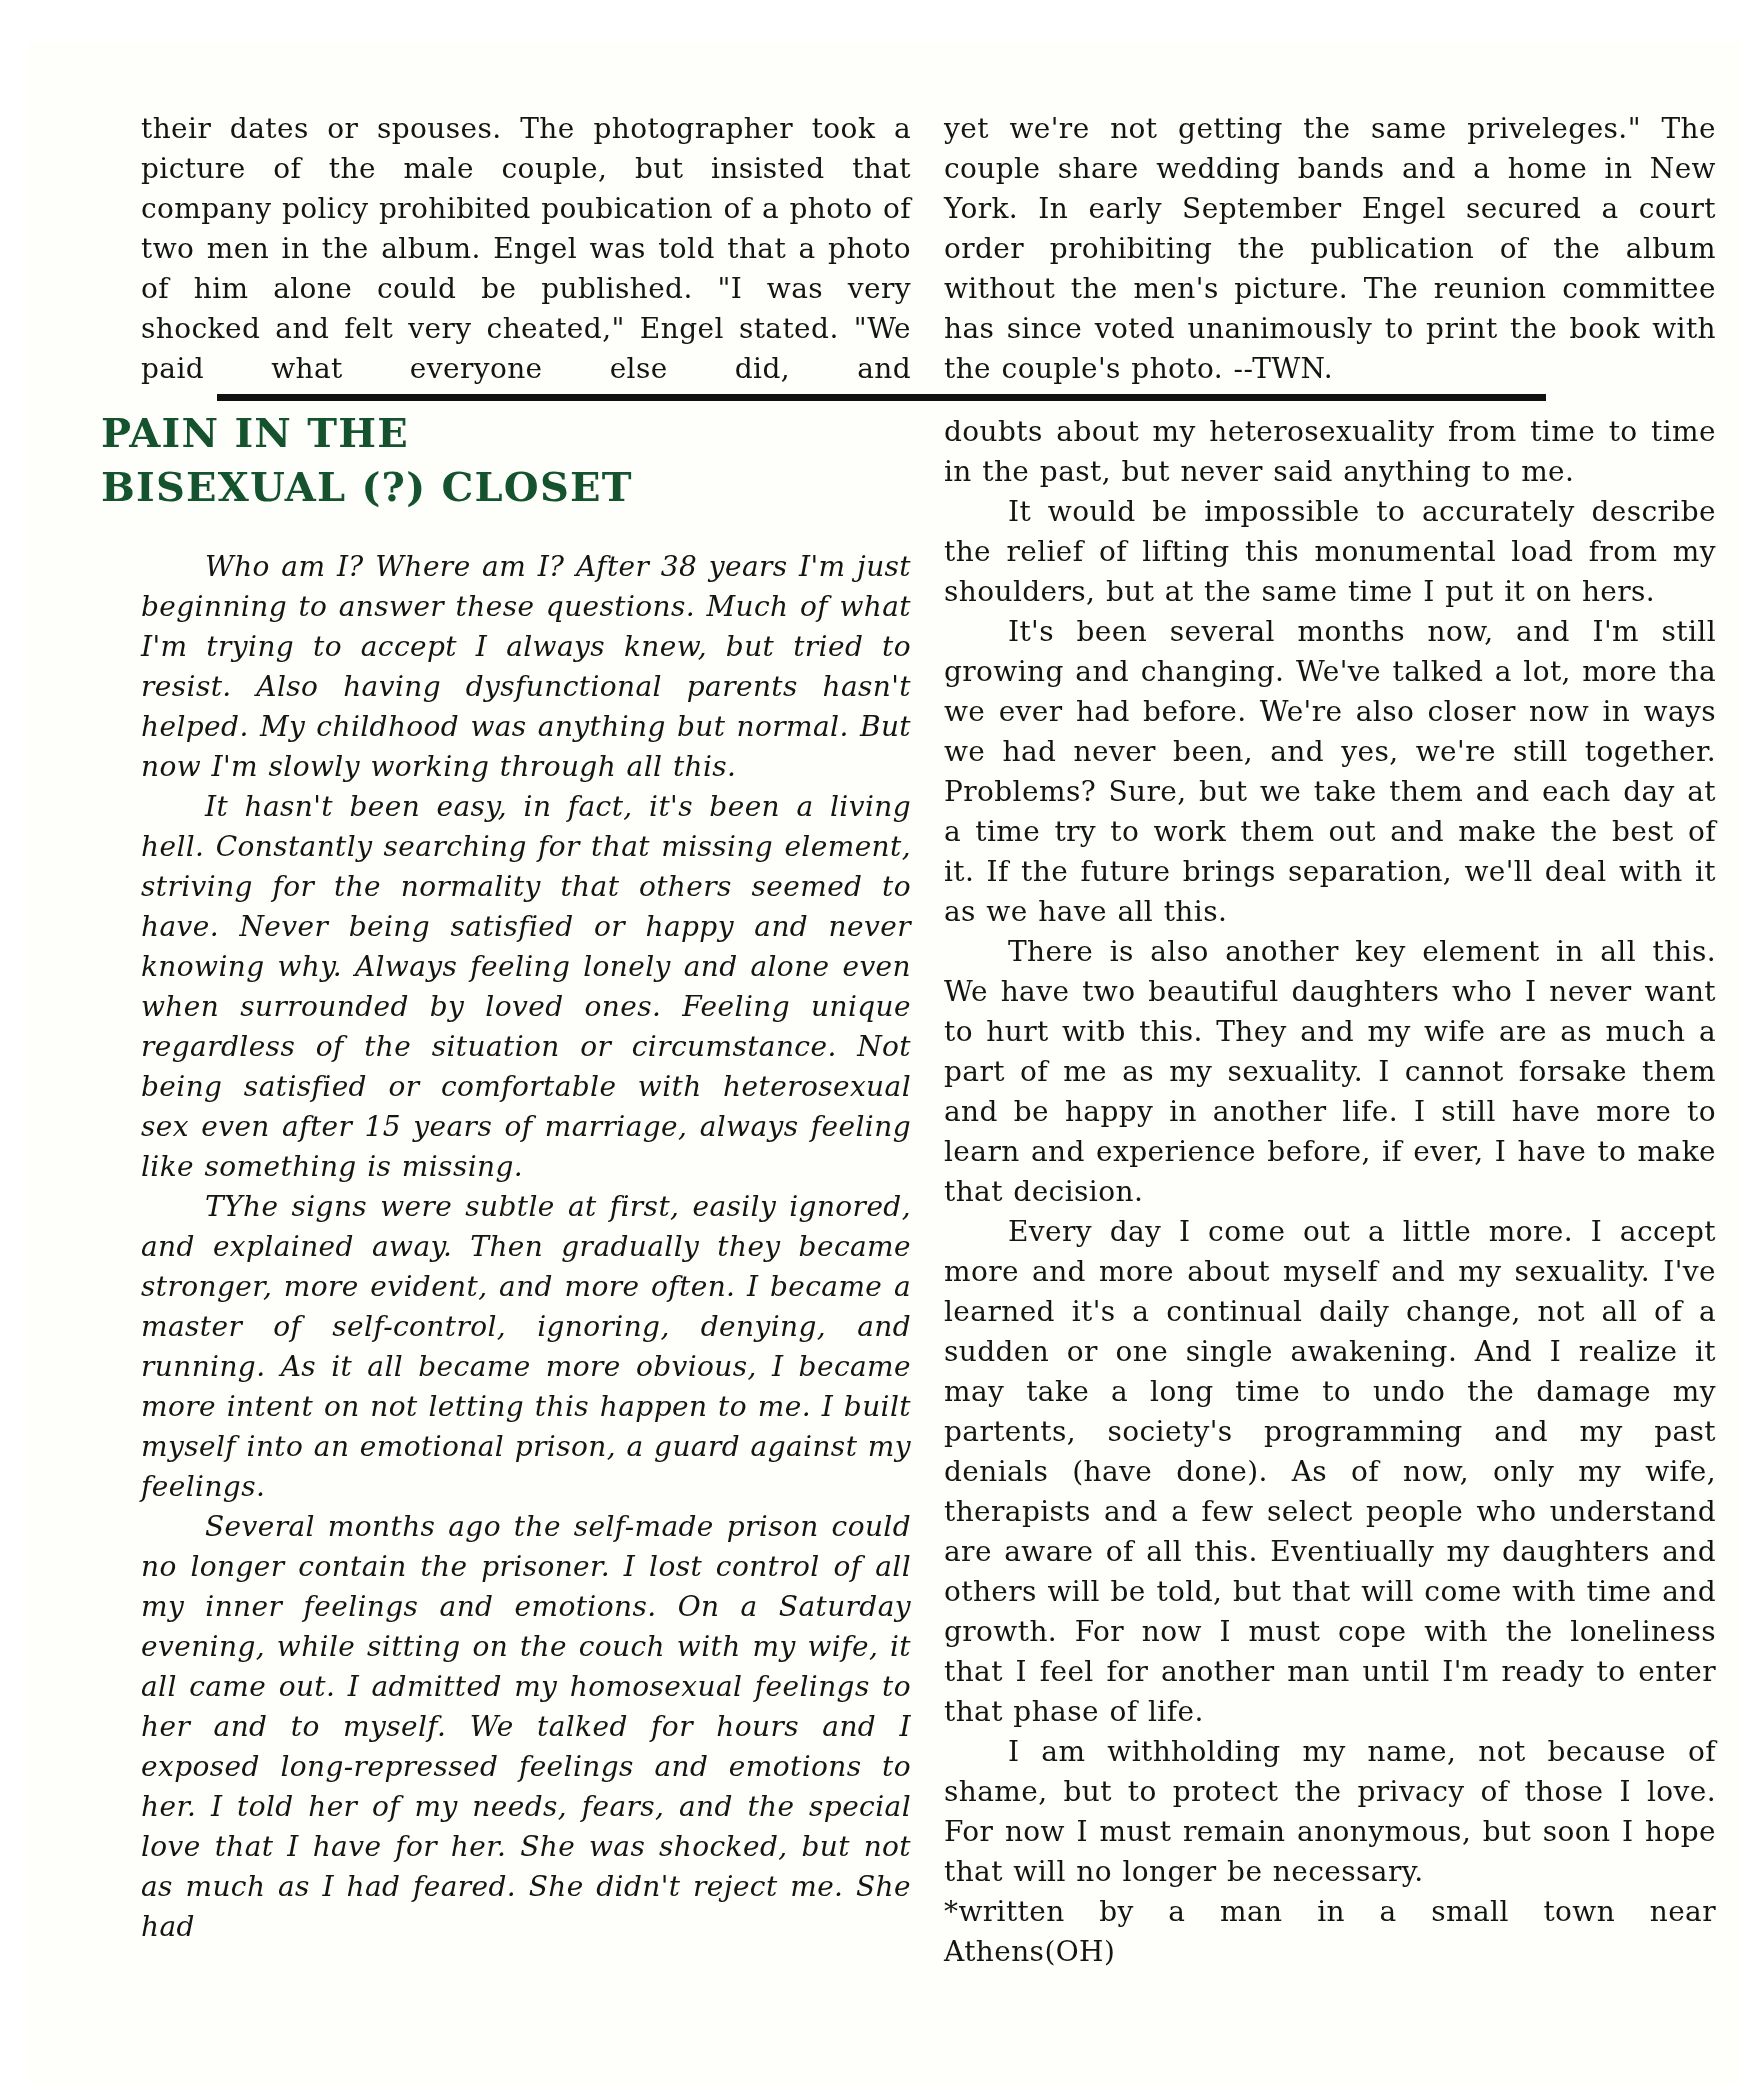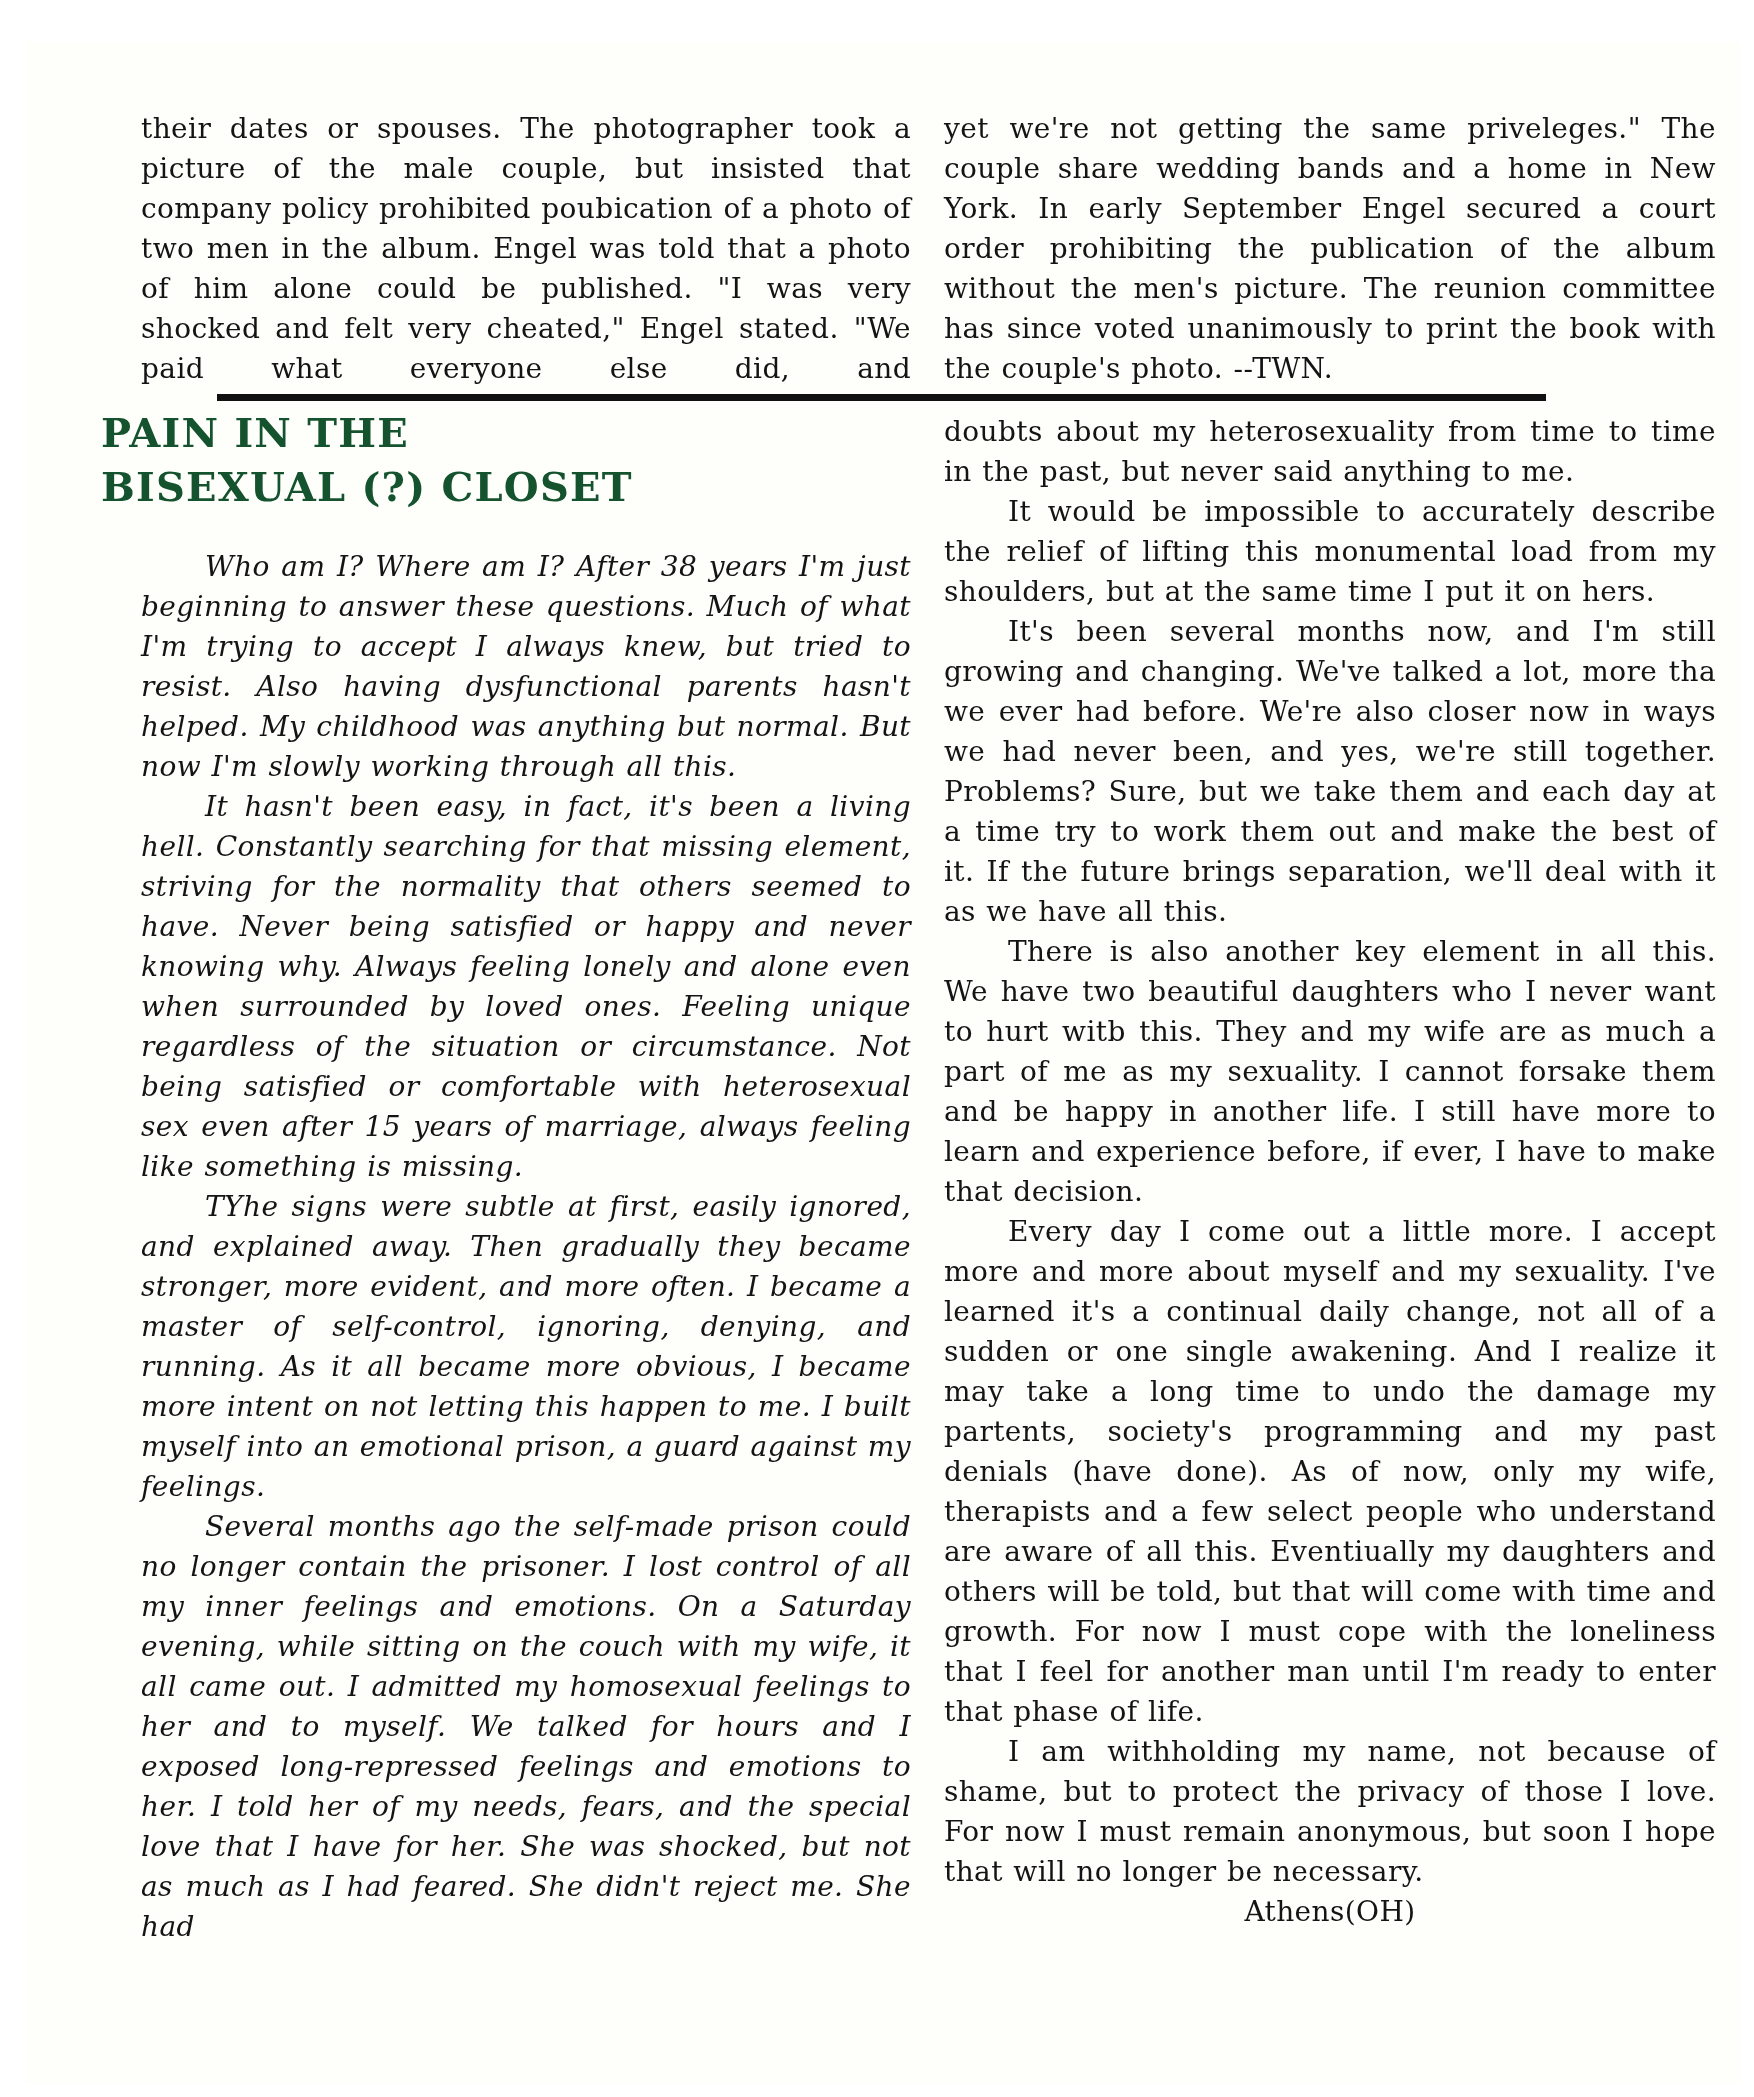--- a/index.html
+++ b/index.html
@@ -34,21 +34,21 @@
     position: absolute; left: 101px; top: 406px; width: 770px;
     font-family: "DejaVu Serif", "Liberation Serif", serif;
     font-weight: 700; font-size: 40px; line-height: 54px;
     letter-spacing: 1.2px; color: #14532d;
   }
   .headline div { white-space: nowrap; }
   .body-left  { left: 101px;  top: 547px;  width: 770px; font-style: italic; }
   .body-right { left: 904px; top: 412px;  width: 772px; }
   .last-line { text-align-last: left; }
   .sig-line { text-align: justify; text-align-last: justify; }
-  .sig-line2, .credit { text-align: center; }
+  .sig-line2, .credit { text-align: left; }
 </style>
 </head>
 <body>
 
 <div class="page-edge"></div>
 
 <div class="col top-left">
   <p class="last-line" style="text-align-last: justify;">their dates or spouses. The photographer took a picture of the male couple, but insisted that company policy prohibited poubication of a photo of two men in the album. Engel was told that a photo of him alone could be published. "I was very shocked and felt very cheated," Engel stated. "We paid what everyone else did, and</p>
 </div>
 <div class="col top-right">
@@ -69,15 +69,16 @@
   <p class="indent" style="text-align-last: justify;">Several months ago the self-made prison could no longer contain the prisoner. I lost control of all my inner feelings and emotions. On a Saturday evening, while sitting on the couch with my wife, it all came out.  I admitted my homosexual feelings to her and to myself. We talked for hours and I exposed long-repressed feelings and emotions to her.  I told her of my needs, fears, and the special love that I have for her. She was shocked, but not as much as I had feared.  She didn't reject me.  She had</p>
 </div>
 
 <div class="col body-right">
   <p>doubts about my heterosexuality from time to time in the past, but never said anything to me.</p>
   <p class="indent">It would be impossible to accurately describe the relief of lifting this monumental load from my shoulders, but at the same time I put it on hers.</p>
   <p class="indent">It's been several months now, and I'm still growing and changing. We've talked a lot, more tha we ever had before. We're also closer now in ways we had never been, and yes, we're still together. Problems? Sure, but we take them and each day at a time try to work them out and make the best of it. If the future brings separation, we'll deal with it as we have all this.</p>
   <p class="indent">There is also another key element in all this. We have two beautiful daughters who I never want to hurt witb this. They and my wife are as much a part of me as my sexuality. I cannot forsake them and be happy in another life. I still have more to learn and experience before, if ever, I have to make that decision.</p>
   <p class="indent">Every day I come out a little more.  I accept more and more about myself and my sexuality. I've learned it's a continual daily change, not all of a sudden or one single awakening.  And I realize it may take a long time to undo the damage my partents, society's programming and my past denials (have done).   As of now, only my wife, therapists and a few select people who understand are aware of all this. Eventiually my daughters and others will be told, but that will come with time and growth.  For now I must cope with the loneliness that I feel for another man until I'm ready to enter that phase of life.</p>
   <p class="indent">I am withholding my name, not because of shame, but to protect the privacy of those I love. For now I must remain anonymous, but soon I hope that will no longer be necessary.</p>
+  <p class="sig-line">*written by a man in a small town near</p>
   <p class="sig-line2">Athens(OH)</p>
 </div>
 
 
 </body></html>

